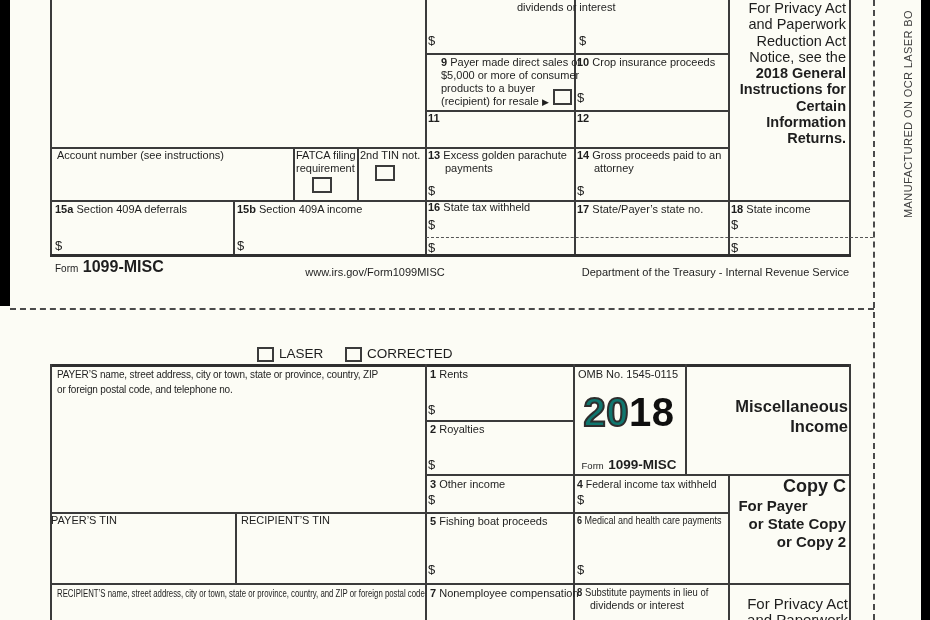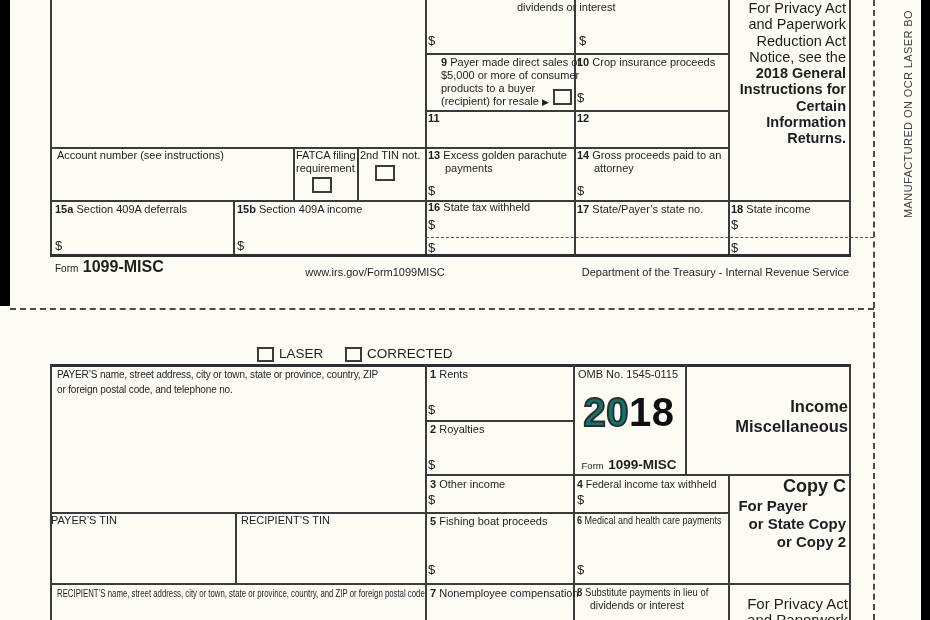--- a/index.html
+++ b/index.html
@@ -186,22 +186,22 @@
 <div class="t lbl" style="left:578px;top:368px;">OMB No. 1545-0115</div>
 <div class="abs" style="left:573px;top:390px;width:112px;text-align:center;font-size:40px;font-weight:bold;letter-spacing:0.5px;">
   <span class="y-outline">20</span><span class="y-solid">18</span>
 </div>
 <div class="abs" style="left:573px;top:455px;width:112px;text-align:center;">
   <span style="font-size:9.5px;">Form</span>
   <span style="font-size:13.5px;font-weight:bold;">1099-MISC</span>
 </div>
 
 <div class="abs right" style="left:700px;top:396px;width:148px;font-size:16.5px;font-weight:bold;line-height:20px;">
+  <div>Miscellaneous</div>
   <div>Income</div>
-  <div>Miscellaneous</div>
 </div>
 
 <div class="t lbl" style="left:430px;top:478px;">
   <span class="num">3</span>
   <span>Other income</span>
 </div>
 <div class="t dollar" style="left:428px;top:492px;">$</div>
 <div class="t" style="left:577px;top:478px;font-size:10.5px;">
   <span class="num">4</span>
   <span>Federal income tax withheld</span>

